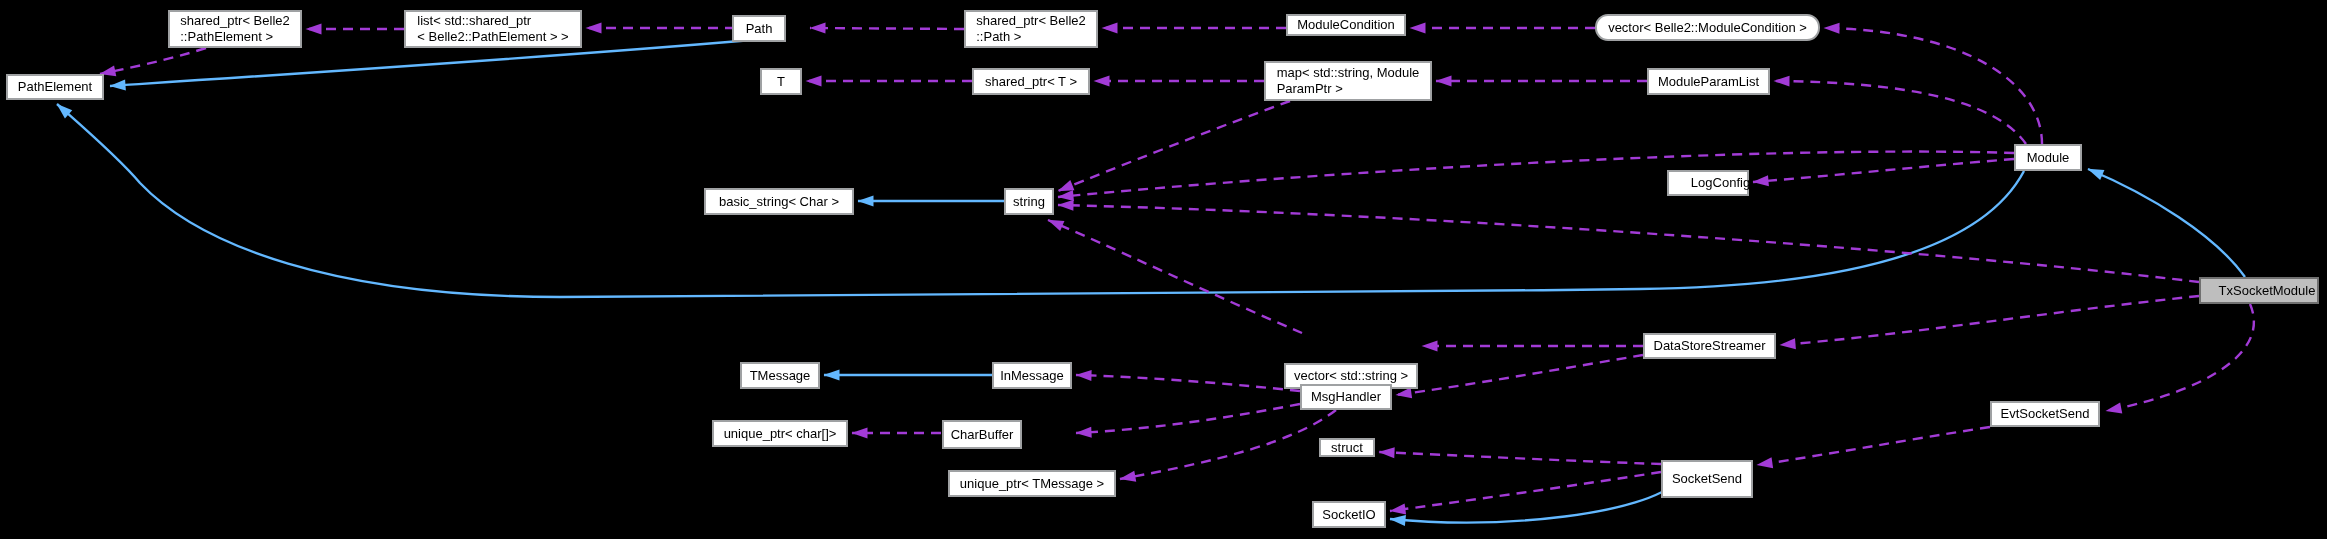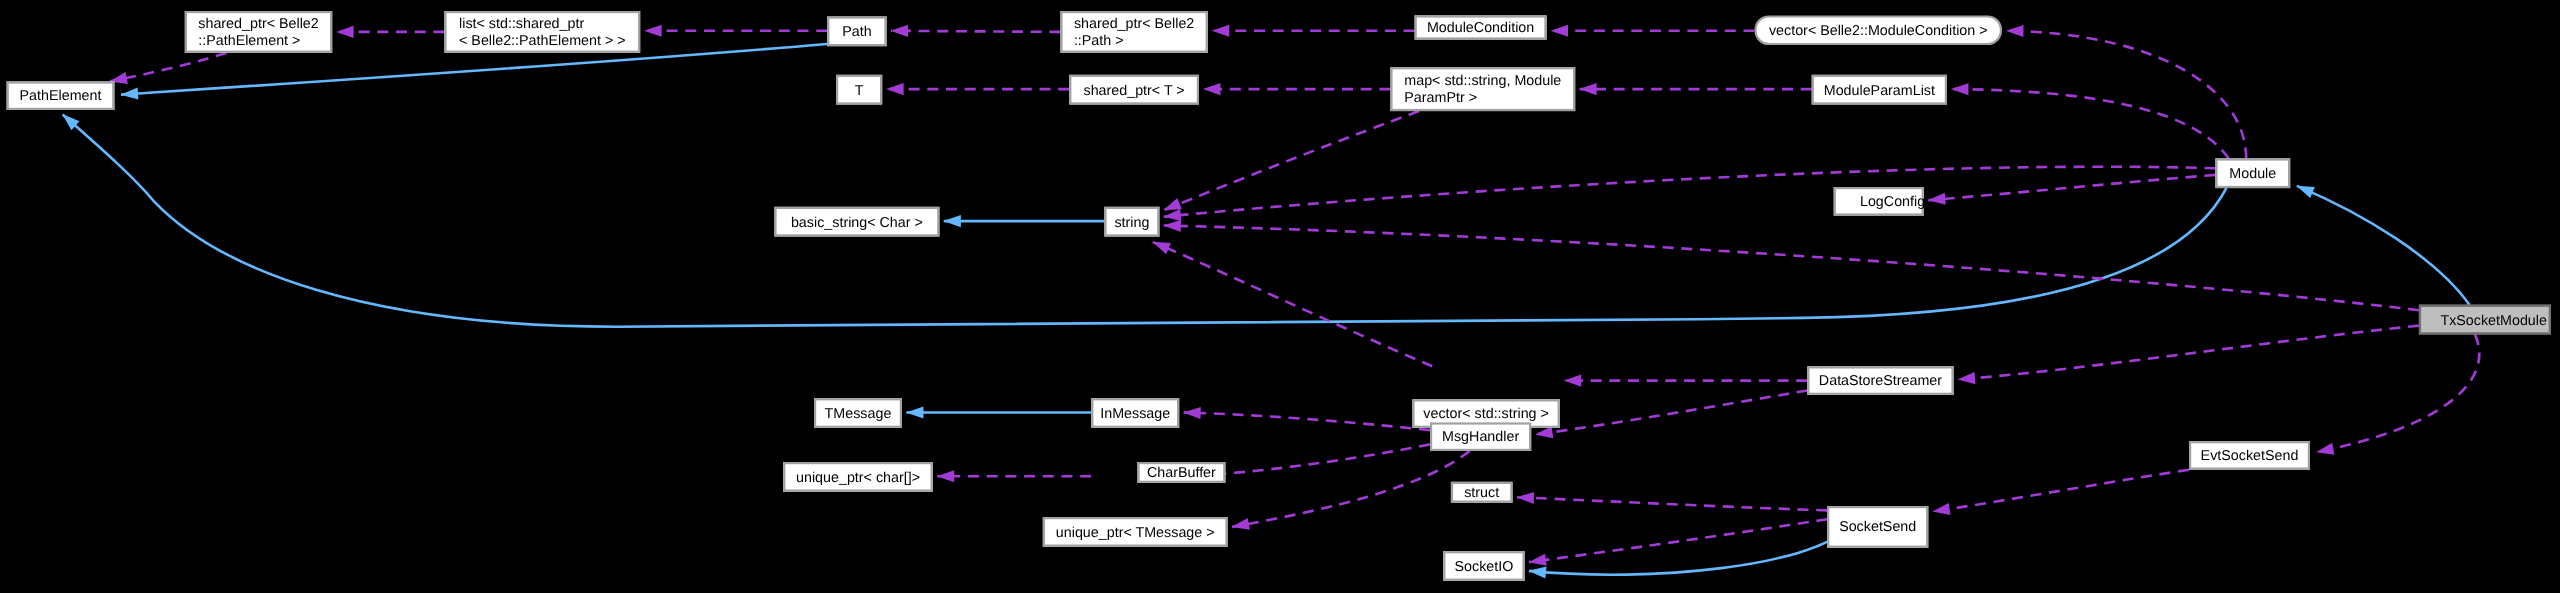--- a/index.html
+++ b/index.html
@@ -80,21 +80,21 @@
     <path class="edge-usage" d="M1990,427 C1905,440 1825,455 1757,465" marker-end="url(#mUse)"></path>
     <path class="edge-usage" d="M1661,464 C1570,461 1470,456 1379,452" marker-end="url(#mUse)"></path>
     <path class="edge-usage" d="M1661,472 C1572,486 1465,501 1390,511" marker-end="url(#mUse)"></path>
   </svg>
 
   <div>
       <div class="node" style="left: 168px; top: 10px; width: 134px; height: 38px;">shared_ptr&lt; Belle2
 ::PathElement &gt;</div>
       <div class="node" style="left: 404px; top: 10px; width: 178px; height: 38px;">list&lt; std::shared_ptr
 &lt; Belle2::PathElement &gt; &gt;</div>
-      <div class="node" style="left: 752px; top: 15px; width: 54px; height: 27px;">Path</div>
+      <div class="node" style="left: 732px; top: 15px; width: 54px; height: 27px;">Path</div>
       <div class="node" style="left: 964px; top: 10px; width: 134px; height: 38px;">shared_ptr&lt; Belle2
 ::Path &gt;</div>
       <div class="node" style="left: 1286px; top: 14px; width: 120px; height: 22px;">ModuleCondition</div>
       <div class="node" style="left: 1595px; top: 14px; width: 225px; height: 27px; border-radius: 13px;">vector&lt; Belle2::ModuleCondition &gt;</div>
       <div class="node" style="left: 6px; top: 74px; width: 98px; height: 26px;">PathElement</div>
       <div class="node" style="left: 760px; top: 68px; width: 42px; height: 27px;">T</div>
       <div class="node" style="left: 972px; top: 68px; width: 118px; height: 27px;">shared_ptr&lt; T &gt;</div>
       <div class="node" style="left: 1264px; top: 61px; width: 168px; height: 40px;">map&lt; std::string, Module
 ParamPtr &gt;</div>
       <div class="node" style="left: 1647px; top: 68px; width: 123px; height: 27px;">ModuleParamList</div>
@@ -102,21 +102,21 @@
       <div class="node" style="left: 1667px; top: 170px; width: 82px; height: 26px; padding-left: 25px;">LogConfig</div>
       <div class="node" style="left: 704px; top: 188px; width: 150px; height: 27px;">basic_string&lt; Char &gt;</div>
       <div class="node" style="left: 1004px; top: 188px; width: 50px; height: 27px;">string</div>
       <div class="node main" style="left: 2199px; top: 277px; width: 120px; height: 27px; padding-left: 16px;">TxSocketModule</div>
       <div class="node" style="left: 1284px; top: 333px; width: 134px; height: 26px; margin-top: 30px;">vector&lt; std::string &gt;</div>
       <div class="node" style="left: 1643px; top: 333px; width: 133px; height: 26px;">DataStoreStreamer</div>
       <div class="node" style="left: 740px; top: 362px; width: 80px; height: 27px;">TMessage</div>
       <div class="node" style="left: 992px; top: 362px; width: 80px; height: 27px;">InMessage</div>
       <div class="node" style="left: 1300px; top: 384px; width: 92px; height: 26px;">MsgHandler</div>
       <div class="node" style="left: 712px; top: 420px; width: 136px; height: 27px;">unique_ptr&lt; char[]&gt;</div>
-      <div class="node" style="left: 1034px; top: 420px; width: 80px; height: 19px;">CharBuffer</div>
+      <div class="node" style="left: 942px; top: 420px; width: 80px; height: 29px;">CharBuffer</div>
       <div class="node" style="left: 1990px; top: 401px; width: 110px; height: 26px;">EvtSocketSend</div>
       <div class="node" style="left: 1319px; top: 438px; width: 56px; height: 19px;">struct</div>
       <div class="node" style="left: 948px; top: 470px; width: 168px; height: 27px;">unique_ptr&lt; TMessage &gt;</div>
       <div class="node" style="left: 1661px; top: 460px; width: 92px; height: 38px;">SocketSend</div>
       <div class="node" style="left: 1312px; top: 501px; width: 74px; height: 27px;">SocketIO</div>
     </div>
 
 </div>
 
 </body></html>

